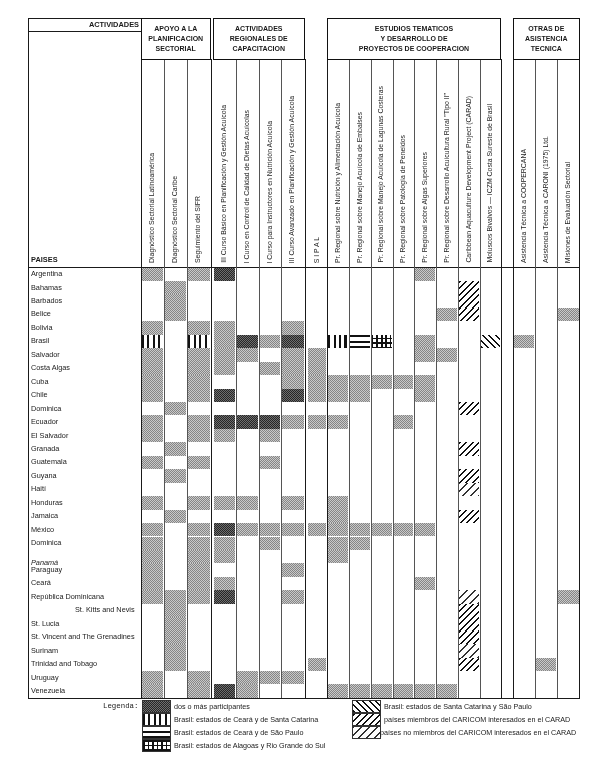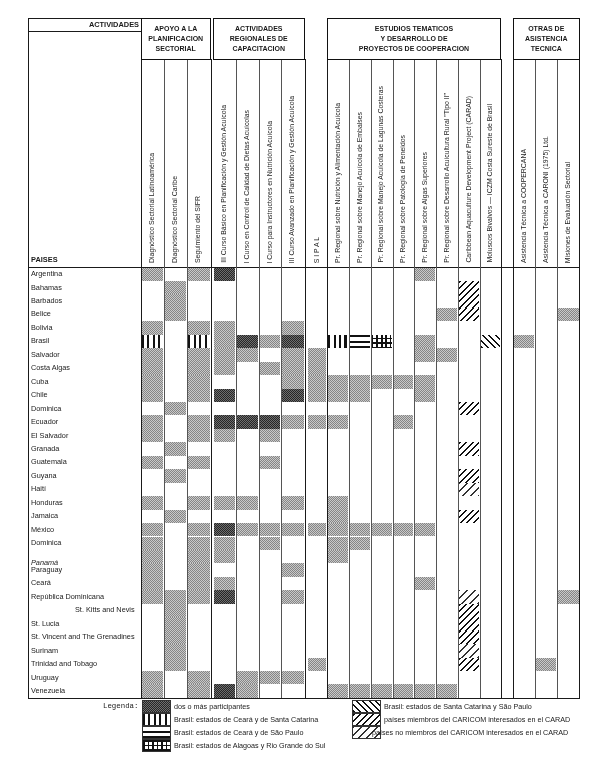--- a/index.html
+++ b/index.html
@@ -336,14 +336,14 @@
     <div class="lg-tx" style="left: 174px; top: 715.5px;">Brasil: estados de Ceará y de Santa Catarina</div>
     <div class="lg-sw p-hs" style="left: 142px; top: 726px; width: 27px; height: 10.5px;"></div>
     <div class="lg-tx" style="left: 174px; top: 728.5px;">Brasil: estados de Ceará y de São Paulo</div>
     <div class="lg-sw p-gr" style="left: 142px; top: 739px; width: 27px; height: 10.5px;"></div>
     <div class="lg-tx" style="left: 174px; top: 741.5px;">Brasil: estados de Alagoas y Rio Grande do Sul</div>
     <div class="lg-sw p-d1" style="left: 352px; top: 700px; width: 27px; height: 10.5px;"></div>
     <div class="lg-tx" style="left: 384px; top: 702.5px;">Brasil: estados de Santa Catarina y São Paulo</div>
     <div class="lg-sw p-d2" style="left: 352px; top: 713px; width: 27px; height: 10.5px;"></div>
     <div class="lg-tx" style="left: 384px; top: 715.5px;">países miembros del CARICOM interesados en el CARAD</div>
     <div class="lg-sw p-d3" style="left: 352px; top: 726px; width: 27px; height: 10.5px;"></div>
-    <div class="lg-tx" style="left: 372px; top: 728.5px;">países no miembros del CARICOM interesados en el CARAD</div>
+    <div class="lg-tx" style="left: 380px; top: 728.5px;">países no miembros del CARICOM interesados en el CARAD</div>
   </div>
 
 </body></html>

